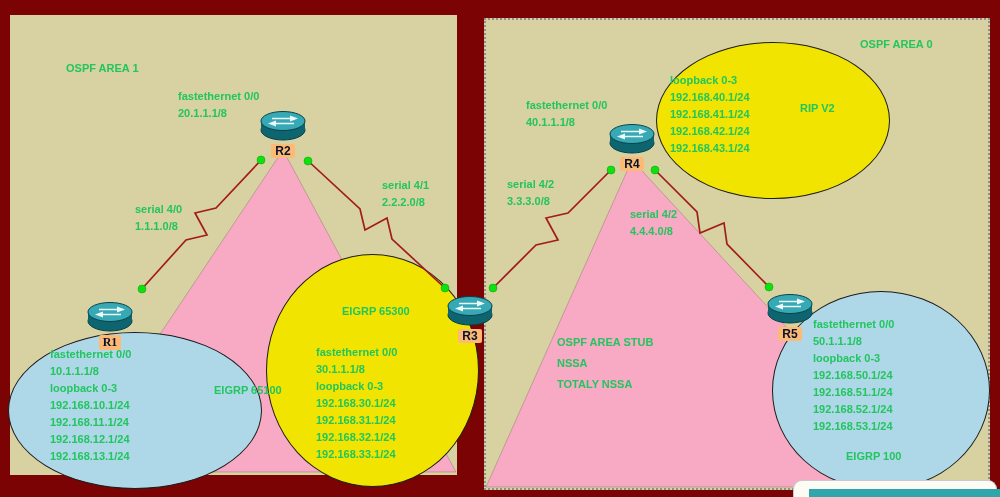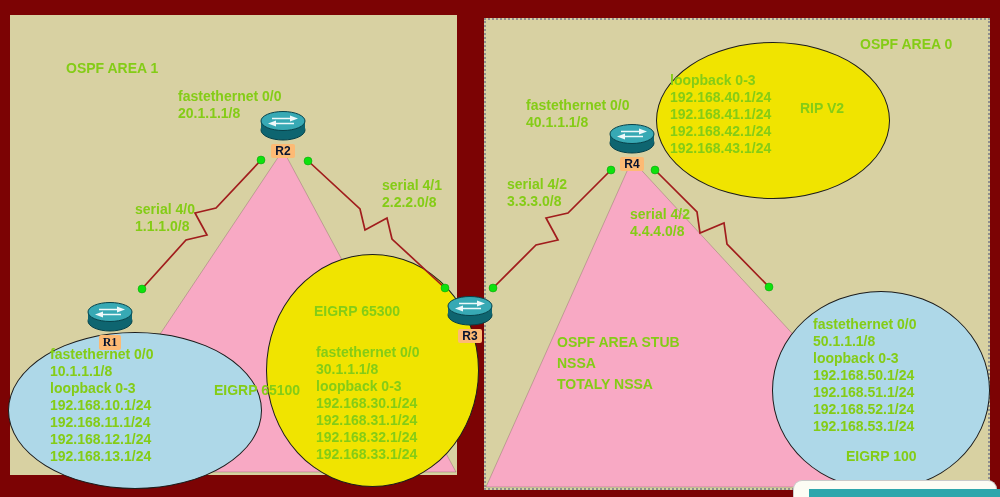--- a/index.html
+++ b/index.html
@@ -13,21 +13,21 @@
   #panel-left  { left:10px;  top:15px; width:447px; height:460px; z-index:1; }
   #panel-right { left:484px; top:18px; width:506px; height:472px; z-index:1; border:2px dotted #8f8f8f; }
   svg.layer { position:absolute; left:0; top:0; }
   #triangles-layer { z-index:2; }
   #links-layer { z-index:4; }
   .ellipse { position:absolute; border-radius:50%; border:1px solid #1c1c1c; z-index:3; }
   .el-yellow { background:#f0e400; }
   .el-blue   { background:#aed8e8; }
   .lbl {
     position:absolute; z-index:5;
-    font-size:14px; font-weight:bold; color:#84cc16;
+    font-size:11px; font-weight:bold; color:#22c55e;
     white-space:pre-line; line-height:17px;
   }
   .lh21 { line-height:21px; }
   .router { position:absolute; width:46px; text-align:center; z-index:6; }
   .ricon { display:block; margin:0 auto; }
   .rlabel {
     display:inline-block; background:#fdba74; color:#06122e;
     font-size:12px; font-weight:bold; padding:0 4px; margin-top:-4px;
     border-radius:2px;
   }
@@ -95,21 +95,21 @@
 4.4.4.0/8</div>
 
   <div class="lbl" style="left:50px;  top:346px;">fastethernet 0/0
 10.1.1.1/8
 loopback 0-3
 192.168.10.1/24
 192.168.11.1/24
 192.168.12.1/24
 192.168.13.1/24</div>
   <div class="lbl" style="left:166px; top:382px;margin-left:48px;">EIGRP 65100</div>
-  <div class="lbl" style="left:314px; top:303px;">EIGRP 65300</div>
+  <div class="lbl" style="left:342px; top:303px;">EIGRP 65300</div>
   <div class="lbl" style="left:316px; top:344px;">fastethernet 0/0
 30.1.1.1/8
 loopback 0-3
 192.168.30.1/24
 192.168.31.1/24
 192.168.32.1/24
 192.168.33.1/24</div>
   <div class="lbl" style="left:670px; top:72px;">loopback 0-3
 192.168.40.1/24
 192.168.41.1/24
@@ -181,17 +181,31 @@
       <g fill="#eef9fa" stroke="#eef9fa" stroke-width="1.5">
         <line x1="12" y1="7.5" x2="31" y2="7.5"></line>
         <polygon points="38,7.5 30,4.5 30,10.5" stroke="none"></polygon>
         <line x1="15" y1="12.5" x2="34" y2="12.5"></line>
         <polygon points="8,12.5 16,9.5 16,15.5" stroke="none"></polygon>
       </g>
     </svg>
     <span class="rlabel">R4</span>
   </div>
 
+  <div class="router" style="left:767px; top:294px;">
+    <svg class="ricon" viewBox="0 0 46 30" width="46" height="30">
+      <ellipse cx="23" cy="19" rx="22" ry="10" fill="#0e6570" stroke="#07424a" stroke-width="1"></ellipse>
+      <rect x="1" y="10" width="44" height="9" fill="#0e6570"></rect>
+      <ellipse cx="23" cy="10" rx="22" ry="9.5" fill="#37a9b4" stroke="#07424a" stroke-width="1"></ellipse>
+      <g fill="#eef9fa" stroke="#eef9fa" stroke-width="1.5">
+        <line x1="12" y1="7.5" x2="31" y2="7.5"></line>
+        <polygon points="38,7.5 30,4.5 30,10.5" stroke="none"></polygon>
+        <line x1="15" y1="12.5" x2="34" y2="12.5"></line>
+        <polygon points="8,12.5 16,9.5 16,15.5" stroke="none"></polygon>
+      </g>
+    </svg>
+    <span class="rlabel">R5</span>
+  </div>
 
   <div class="frag-white"></div>
   <div class="frag-teal"></div>
 
 </div>
 
 </body></html>

